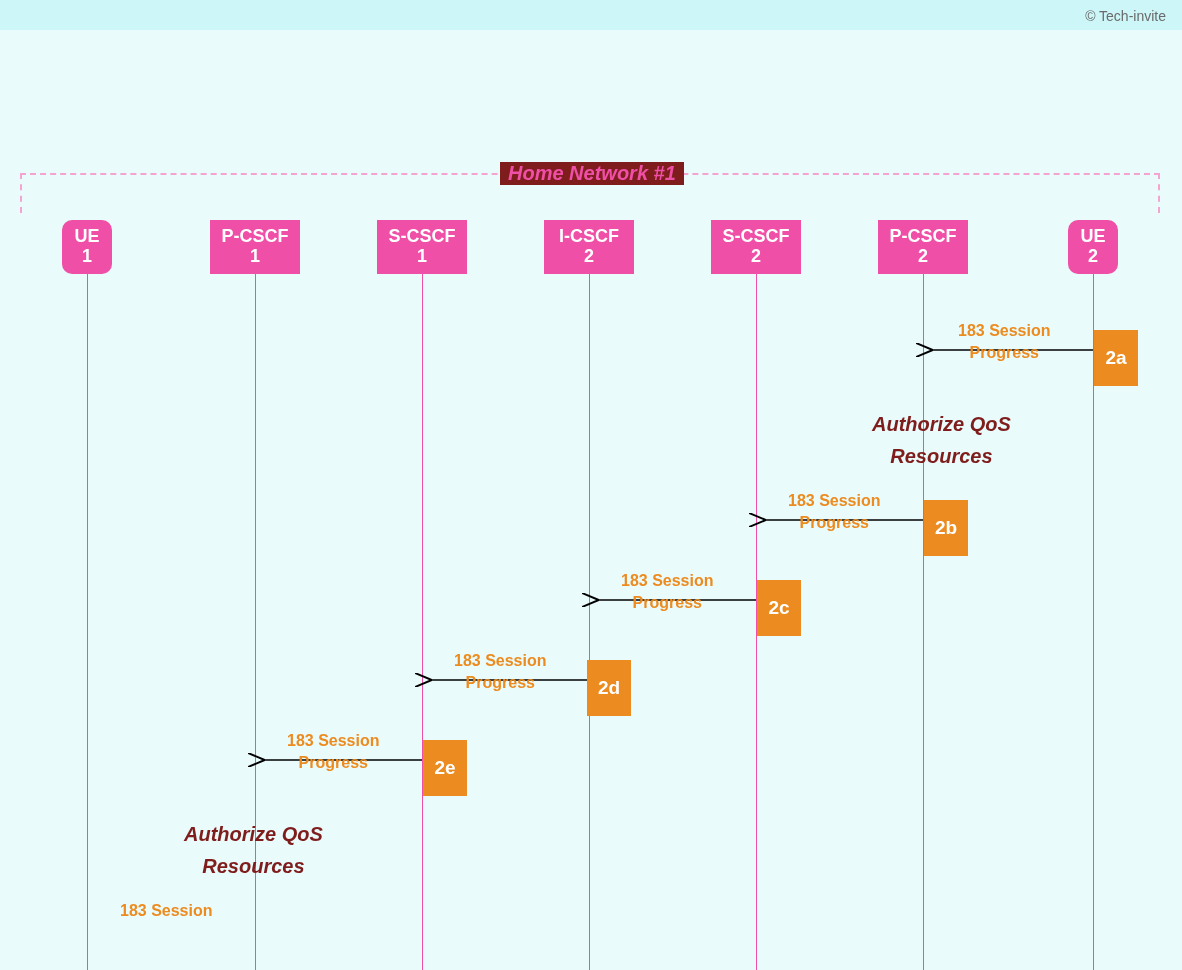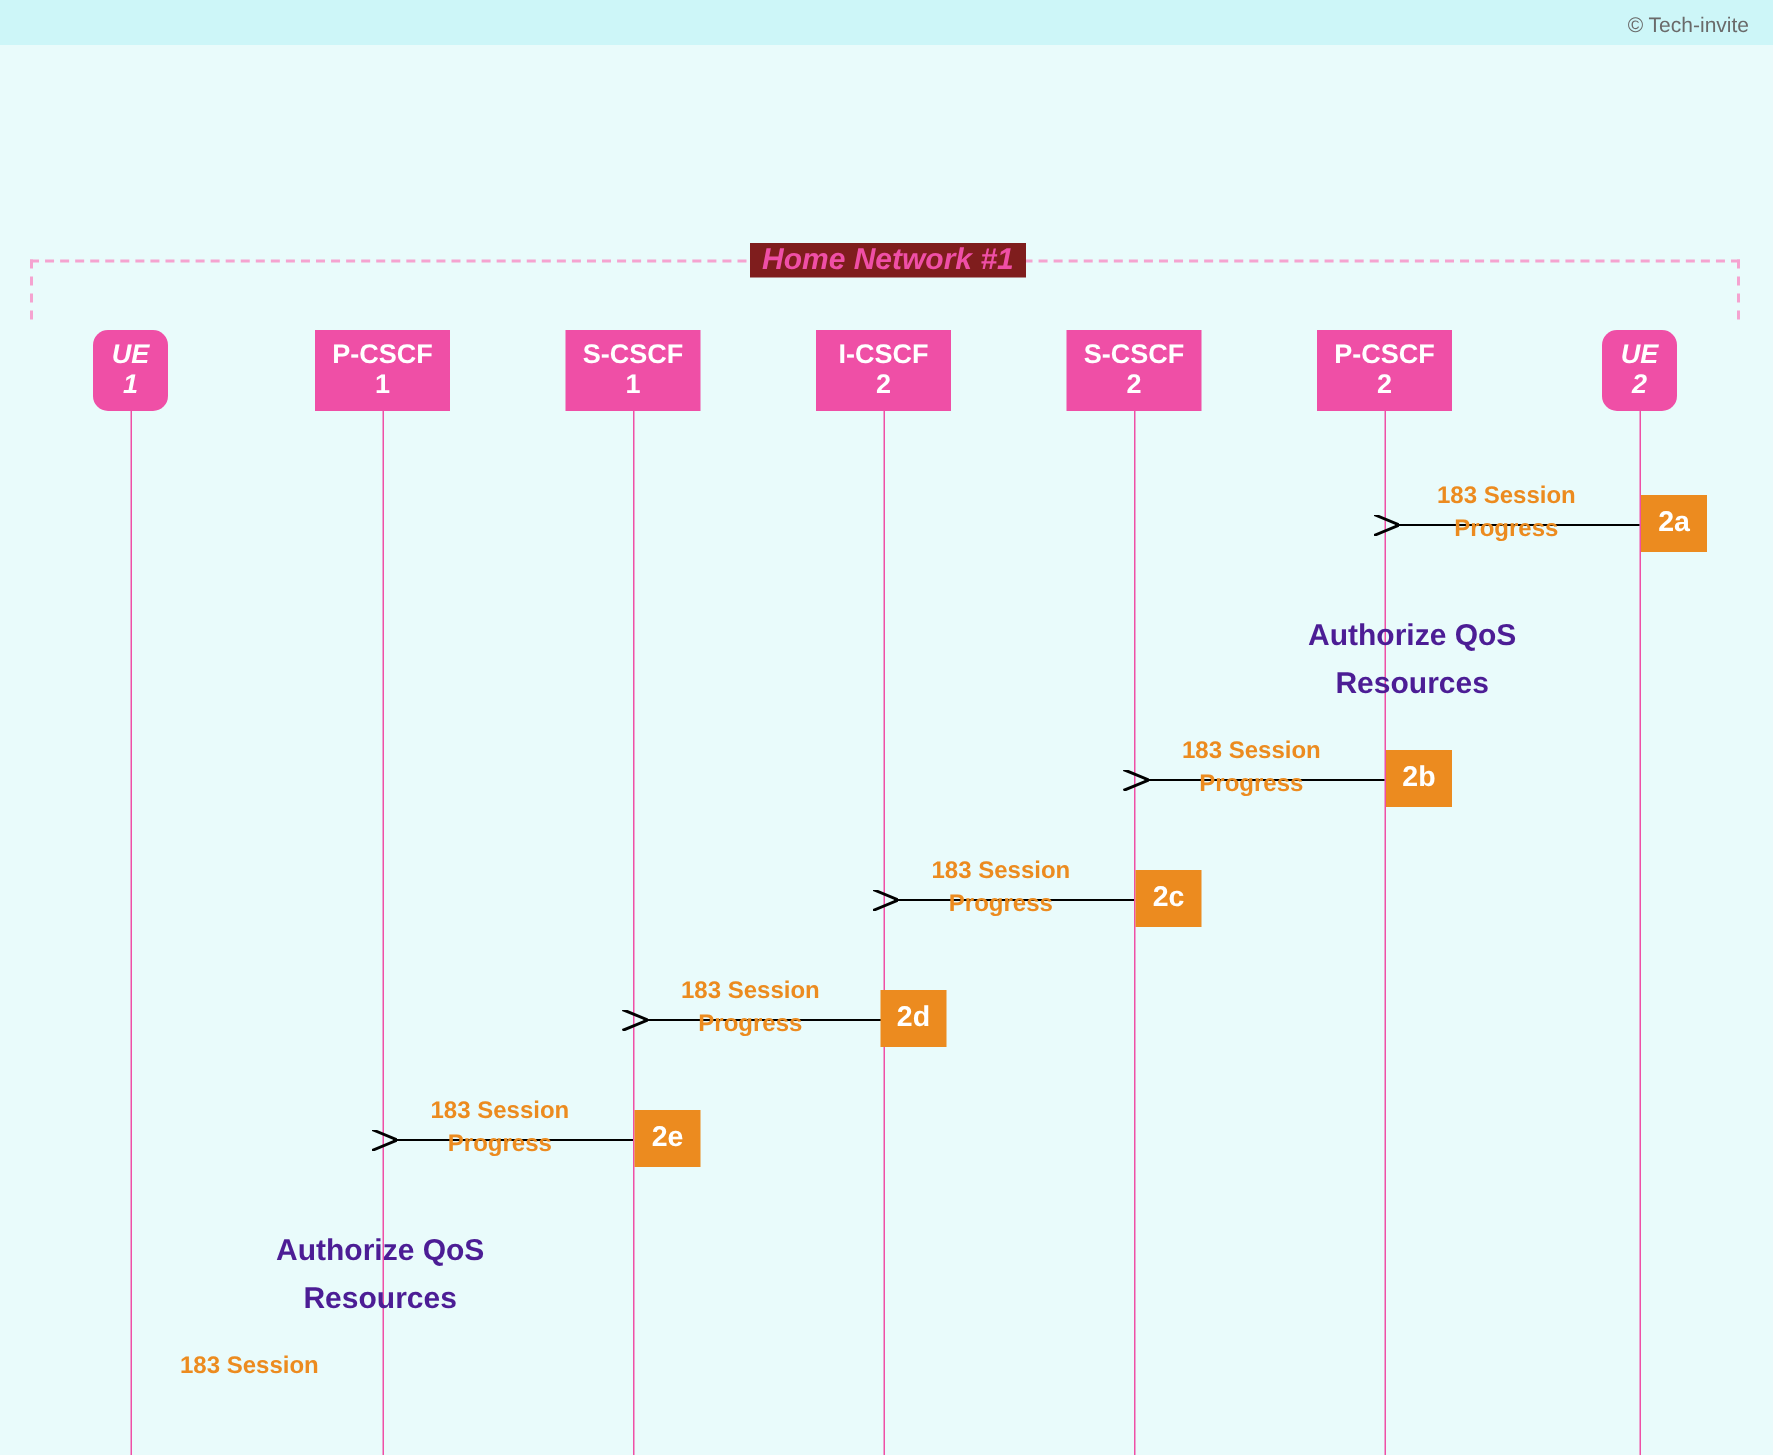--- a/index.html
+++ b/index.html
@@ -50,21 +50,20 @@
     font-size: 18px;
     text-align: center;
     display: flex;
     flex-direction: column;
     justify-content: center;
     line-height: 1.1;
   }
   .node.ue {
     width: 50px;
     border-radius: 10px;
-    font-style: italic;
   }
   .lifeline {
     position: absolute;
     top: 244px;
     width: 0;
     border-left: 1px solid #ef4fa6;
     height: 710px;
   }
   .network-label {
     position: absolute;
@@ -83,38 +82,39 @@
     border: 2px dashed #f5a3d0;
     border-bottom: none;
   }
   .step-box {
     position: absolute;
     background: #ec8b1f;
     color: #fff;
     font-weight: bold;
     font-size: 19px;
     width: 44px;
-    height: 38px;
+    height: 56px;
     display: flex;
     align-items: center;
     justify-content: center;
   }
   .msg {
     position: absolute;
     color: #ec8b1f;
     font-weight: bold;
     font-size: 16px;
     text-align: center;
     line-height: 1.35;
     white-space: nowrap;
   }
   .annotation {
     position: absolute;
-    color: #4c1d95;
-    font-weight: bold;
+    color: #7f1d1d;
+    font-weight: bold;
+    font-style: italic;
     font-size: 20px;
     text-align: center;
     line-height: 1.6;
     white-space: nowrap;
   }
   svg.arrows {
     position: absolute;
     top: 0; left: 0;
     width: 1182px; height: 870px;
     pointer-events: none;

